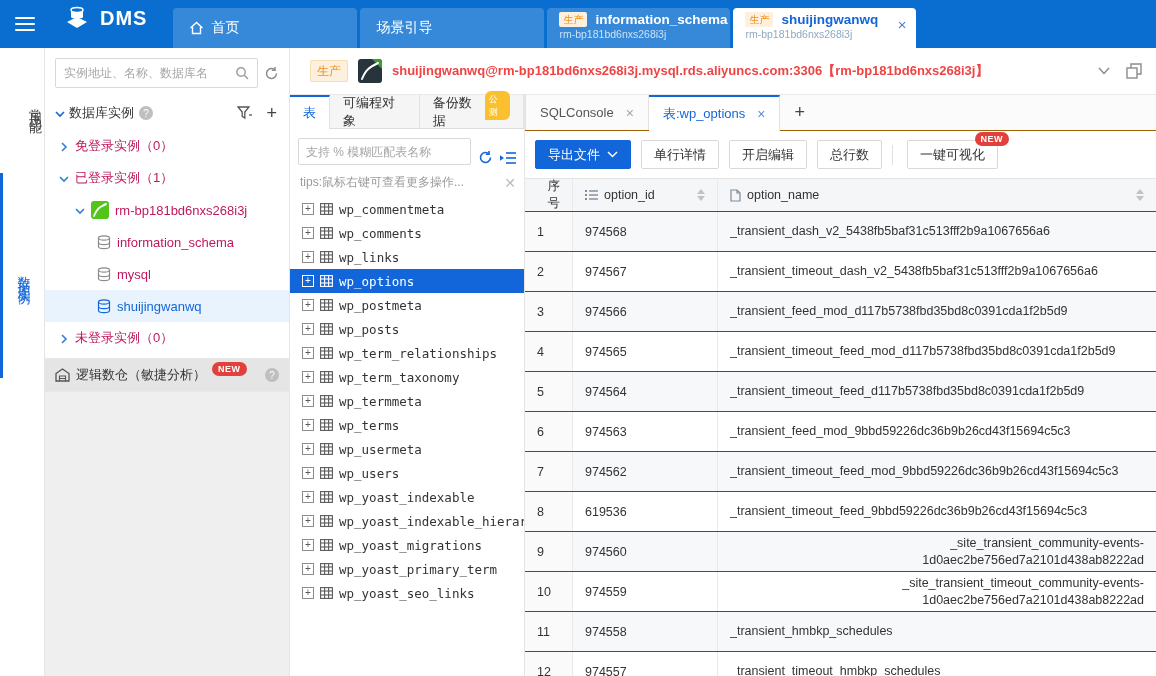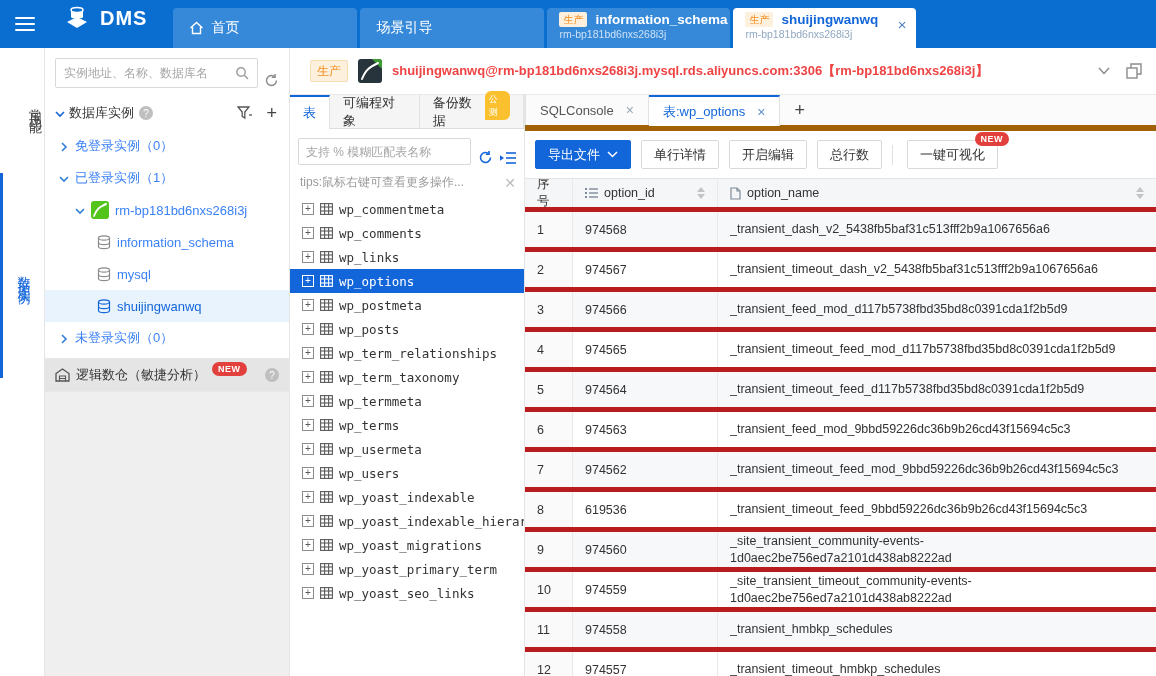--- a/index.html
+++ b/index.html
@@ -33,31 +33,31 @@
 
   
   .rail { width:45px; flex:none; border-right:1px solid #e5e5e5; background:#fff; padding-top:24px; }
   .rail-item { writing-mode:vertical-rl; letter-spacing:4px; font-size:13px; color:#444;
     margin:0 auto; display:flex; justify-content:center; width:100%; cursor:pointer; }
   .rail-item.active { color:#1366d9; border-left:3px solid #1366d9; height:205px; align-items:center; margin-top:33px; }
   .rail-item.plain { height:68px; }
 
   
   .left-panel { width:245px; flex:none; border-right:1px solid #e5e5e5; display:flex; flex-direction:column; background:#fff; }
-  .lp-search { display:flex; align-items:flex-end; gap:6px; padding:10px 10px 8px 10px; }
+  .lp-search { display:flex; align-items:center; gap:6px; padding:10px 10px 8px 10px; }
   .lp-search .inp { flex:1; display:flex; align-items:center; border:1px solid #d9d9d9; border-radius:2px; height:30px; padding:0 8px; }
   .lp-search input { border:none; outline:none; width:100%; font-size:12px; color:#333; background:transparent; }
   .lp-search input::placeholder { color:#a6a6a6; }
   .lp-head { display:flex; align-items:center; padding:8px 12px 8px 10px; font-size:13px; color:#333; }
   .lp-head .chev { margin-right:5px; }
   .lp-head .grow { flex:1; }
   .icon-q { width:14px; height:14px; border-radius:50%; background:#bfbfbf; color:#fff; font-size:10px; display:inline-flex;
     align-items:center; justify-content:center; margin-left:5px; flex:none; }
   .tree { flex:none; }
-  .tree-row { height:32px; display:flex; align-items:center; font-size:13px; color:#3b82f6; cursor:pointer; padding-right:6px; }
+  .tree-row { height:32px; display:flex; align-items:center; font-size:13px; color:#be185d; cursor:pointer; padding-right:6px; }
   .tree-row .lbl { white-space:nowrap; overflow:hidden; text-overflow:ellipsis; }
   .tree-row.selected { background:#e8f3fd; color:#1366d9; }
   .mysql-chip { width:18px; height:18px; border-radius:3px; background:#52c41a; margin-right:6px; flex:none; position:relative; overflow:hidden; }
   .lp-footer { margin-top:4px; border-top:1px solid #e8e8e8; border-bottom:1px solid #e8e8e8; background:#e5e5e5;
     height:34px; display:flex; align-items:center; padding:0 10px; font-size:13px; color:#333; gap:6px; }
   .lp-footer .grow { flex:1; }
   .badge-new { background:#e2403c; color:#fff; font-size:9px; font-weight:bold; padding:2px 6px; border-radius:8px; letter-spacing:.5px; }
   .lp-rest { flex:1; background:#efefef; }
 
   
@@ -85,39 +85,39 @@
   .tp-tips .x { color:#bbb; font-size:14px; cursor:pointer; }
   .tbl-list { flex:1; overflow:hidden; padding-top:2px; font-family:"DejaVu Sans Mono", monospace; }
   .tbl-row { height:24px; display:flex; align-items:center; gap:6px; padding-left:12px; font-size:12.5px; color:#333; cursor:pointer; white-space:nowrap; }
   .tbl-row .exp { width:12px; height:12px; border:1px solid #8c8c8c; font-size:10px; line-height:10px; text-align:center;
     color:#595959; flex:none; font-family:"Liberation Sans",sans-serif; background:#fff; }
   .tbl-row.selected { background:#1366d9; color:#fff; }
   .tbl-row.selected .exp { border-color:#fff; color:#fff; background:transparent; }
 
   
   .content { flex:1; display:flex; flex-direction:column; min-width:0; background:#fff; }
-  .ct-tabs { display:flex; align-items:stretch; height:36px; background:#fbfbfb; border-bottom:6px solid #a16207; flex:none; }
+  .ct-tabs { display:flex; align-items:stretch; height:36px; background:#fbfbfb; border-bottom:1px solid #a16207; flex:none; }
   .ct-tab { display:flex; align-items:center; gap:12px; padding:0 14px; font-size:13px; color:#555;
     border-right:1px solid #e2e2e2; cursor:pointer; background:#fbfbfb; }
   .ct-tab:first-child { border-left:1px solid #e2e2e2; margin-left:0; }
   .ct-tab .x { color:#9aa7b5; font-size:14px; }
   .ct-tab.active { background:#fff; color:#1366d9; border-top:2px solid #1366d9; margin-bottom:-1px; }
   .ct-tab.active .x { color:#5b8fd0; }
   .ct-plus { display:flex; align-items:center; padding:0 14px; font-size:18px; color:#444; cursor:pointer; }
 
   .toolbar { display:flex; align-items:center; gap:10px; padding:9px 10px; flex:none; }
   .btn { height:29px; display:inline-flex; align-items:center; gap:7px; padding:0 12px; font-size:13px; border-radius:2px;
     border:1px solid #d9d9d9; background:#fff; color:#333; cursor:pointer; position:relative; }
   .btn.primary { background:#1366d9; border-color:#1366d9; color:#fff; }
   .tb-sep { width:1px; height:20px; background:#e0e0e0; }
   .btn .badge-new { position:absolute; top:-9px; right:-12px; }
 
   
   .grid { flex:1; min-height:0; display:flex; flex-direction:column; overflow:hidden; border-top:1px solid #e4e4e4; }
-  .g-row { display:flex; border-bottom:5px solid #b91c1c; flex:none; }
+  .g-row { display:flex; border-bottom:1px solid #b91c1c; flex:none;text-align:right; }
   .g-row.head { background:#f5f6f7; height:33px; }
   .g-c { padding:0 12px; display:flex; align-items:center; min-width:0; }
   .g-c1 { width:48px; flex:none; background:#fafafa; border-right:1px solid #e9e9e9; }
   .g-c2 { width:145px; flex:none; border-right:1px solid #e9e9e9; }
   .g-c3 { flex:1; }
   .head .g-c { font-size:12.5px; color:#333; gap:6px; }
   .head .g-c1 { background:#f5f6f7; }
   .g-row.body { min-height:40px; }
   .g-row.body:nth-child(even) { background:#f7f8fa; }
   .g-row.body .g-c { font-size:12.5px; color:#333; }

